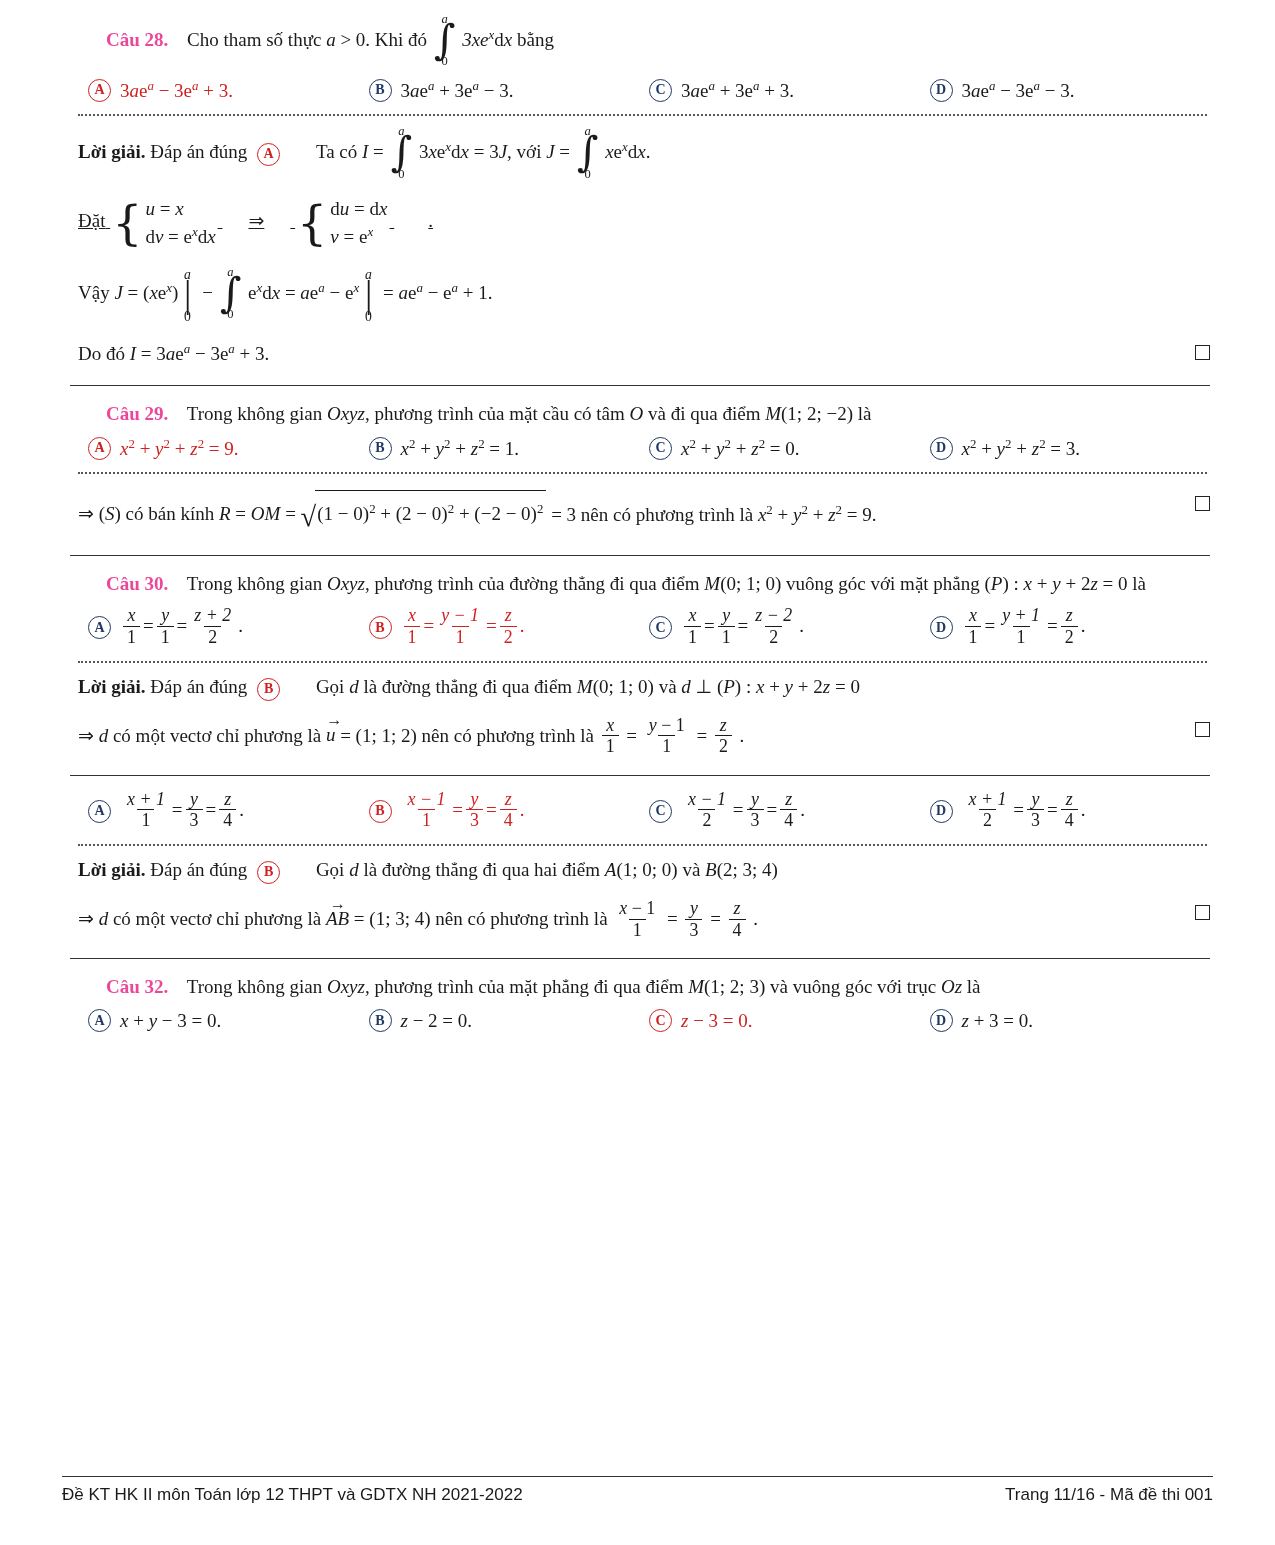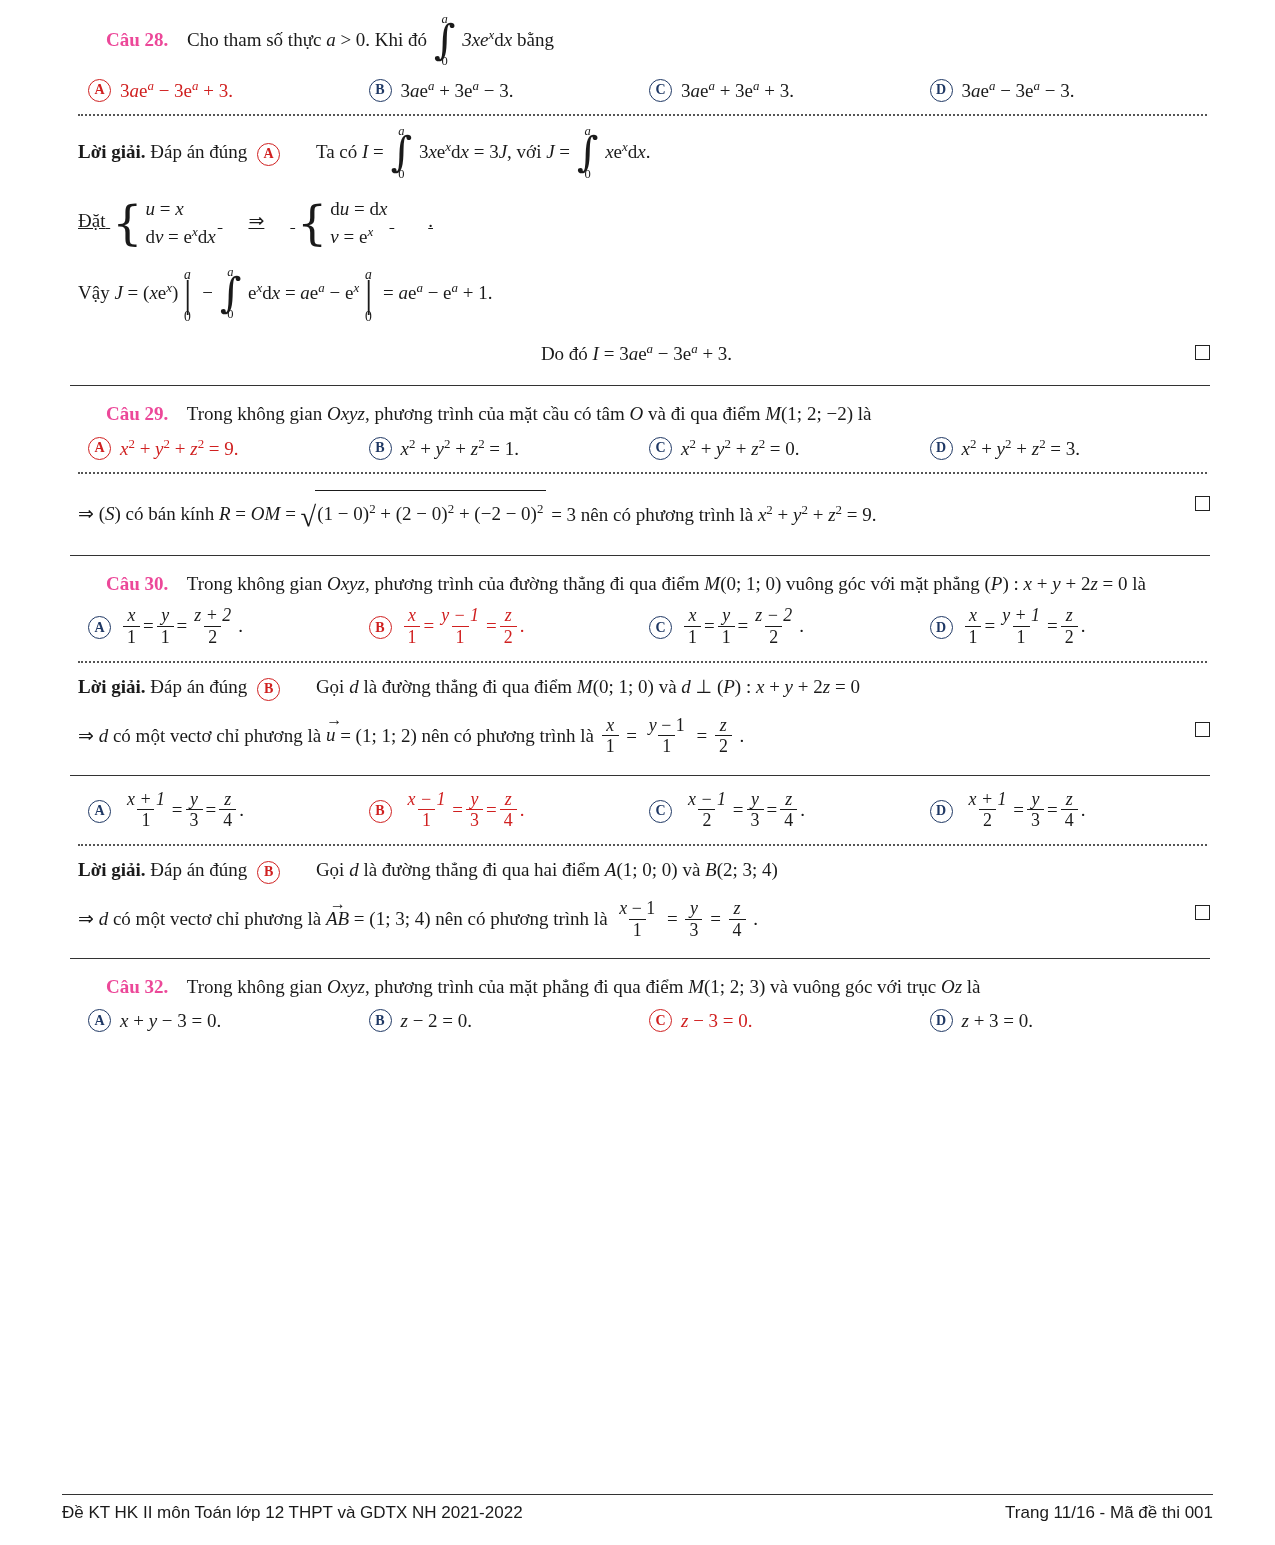--- a/index.html
+++ b/index.html
@@ -185,21 +185,21 @@
     text-align: center;
     font-size: 0.85em;
     font-style: normal;
   }
 
   
   .footer {
     position: absolute;
     left: 62px;
     right: 62px;
-    bottom: 22px;
+    bottom: 40px;
     font-family: "Liberation Sans", sans-serif;
     font-size: 17px;
     display: flex;
     justify-content: space-between;
     align-items: flex-end;
     padding-top: 8px;
     border-top: 1.1px solid #333;
   }
 </style>
 </head>
@@ -301,21 +301,21 @@
           </span>
           <span>e<sup class="mi">x</sup>d<span class="mi">x</span> = <span class="mi">a</span>e<sup class="mi">a</sup> − e<sup class="mi">x</sup></span>
           <span class="vbar">
             <span class="t mi">a</span>
             <span class="l">|</span>
             <span class="b">0</span>
           </span>
           <span style="margin-left:6px;">= <span class="mi">a</span>e<sup class="mi">a</sup> − e<sup class="mi">a</sup> + 1.</span>
         </div>
 
-        <div style="margin-top:16px;text-align:center;">
+        <div style="margin-top:16px;">
           <span>Do đó <span class="mi">I</span> = 3<span class="mi">a</span>e<sup class="mi">a</sup> − 3e<sup class="mi">a</sup> + 3.</span>
           <span class="qed"></span>
         </div>
       </div>
     </div>
 
     <hr class="solid">
 
     <div class="block">
       <div class="stmt">

